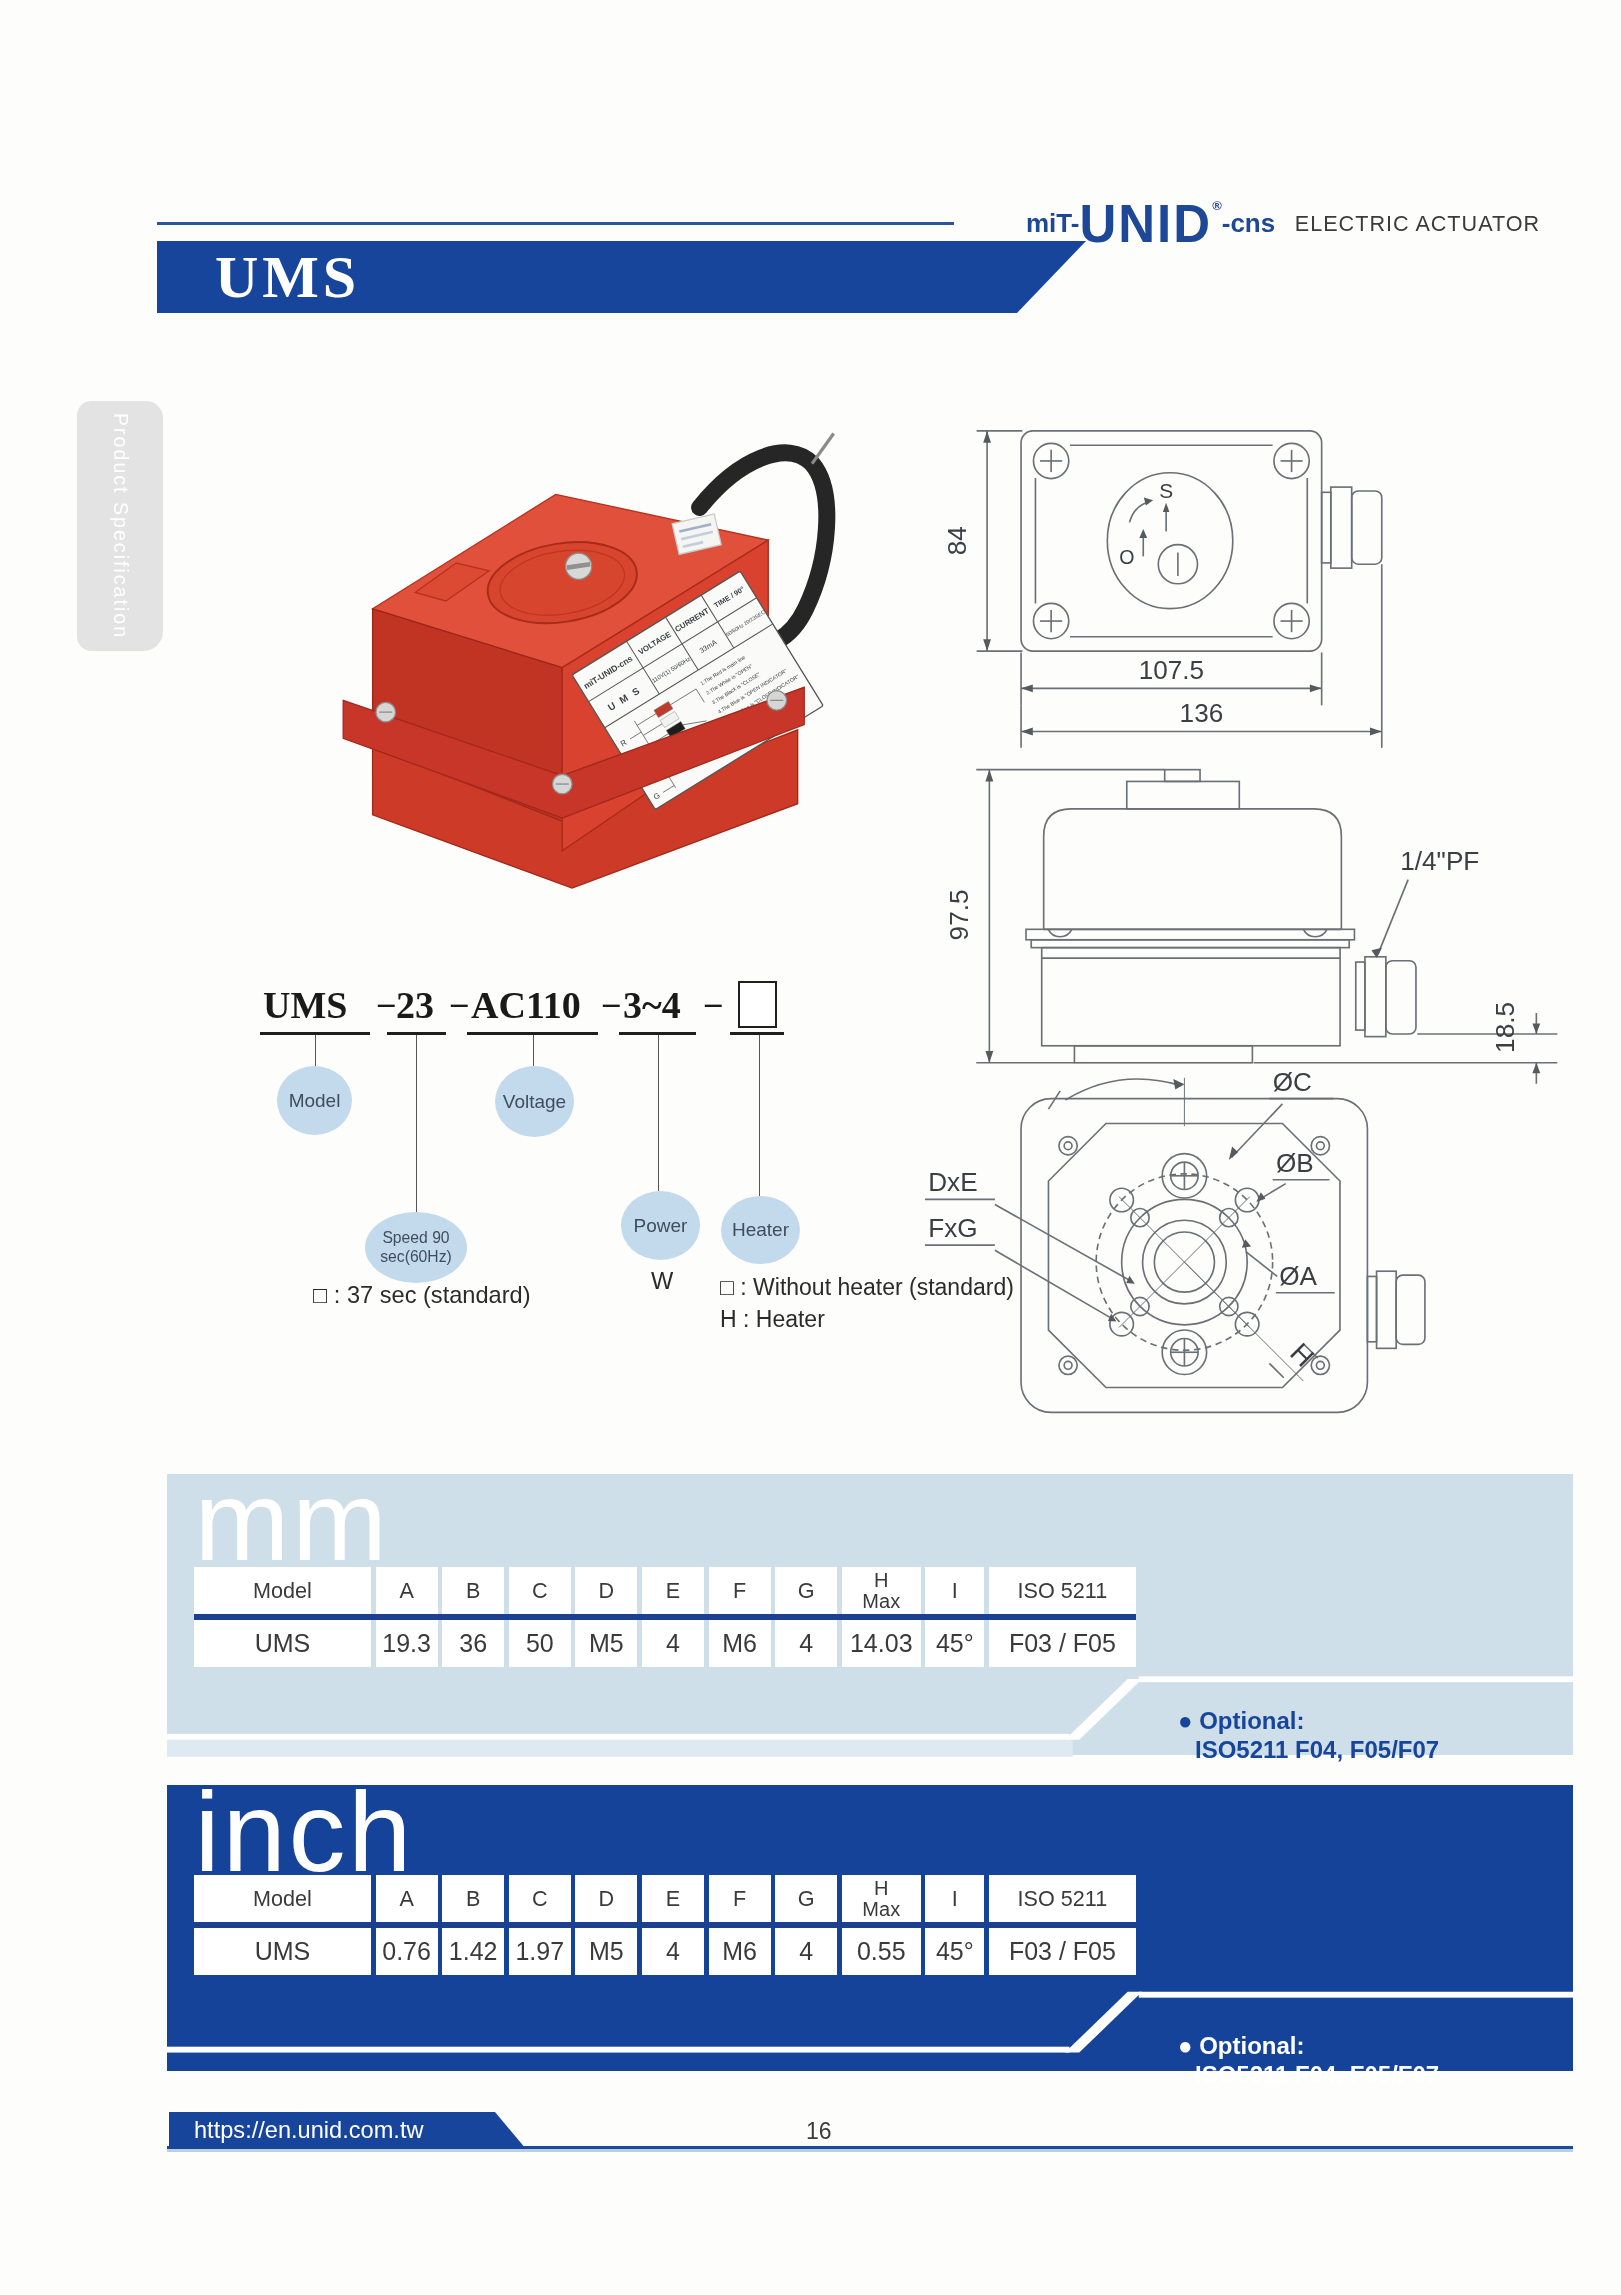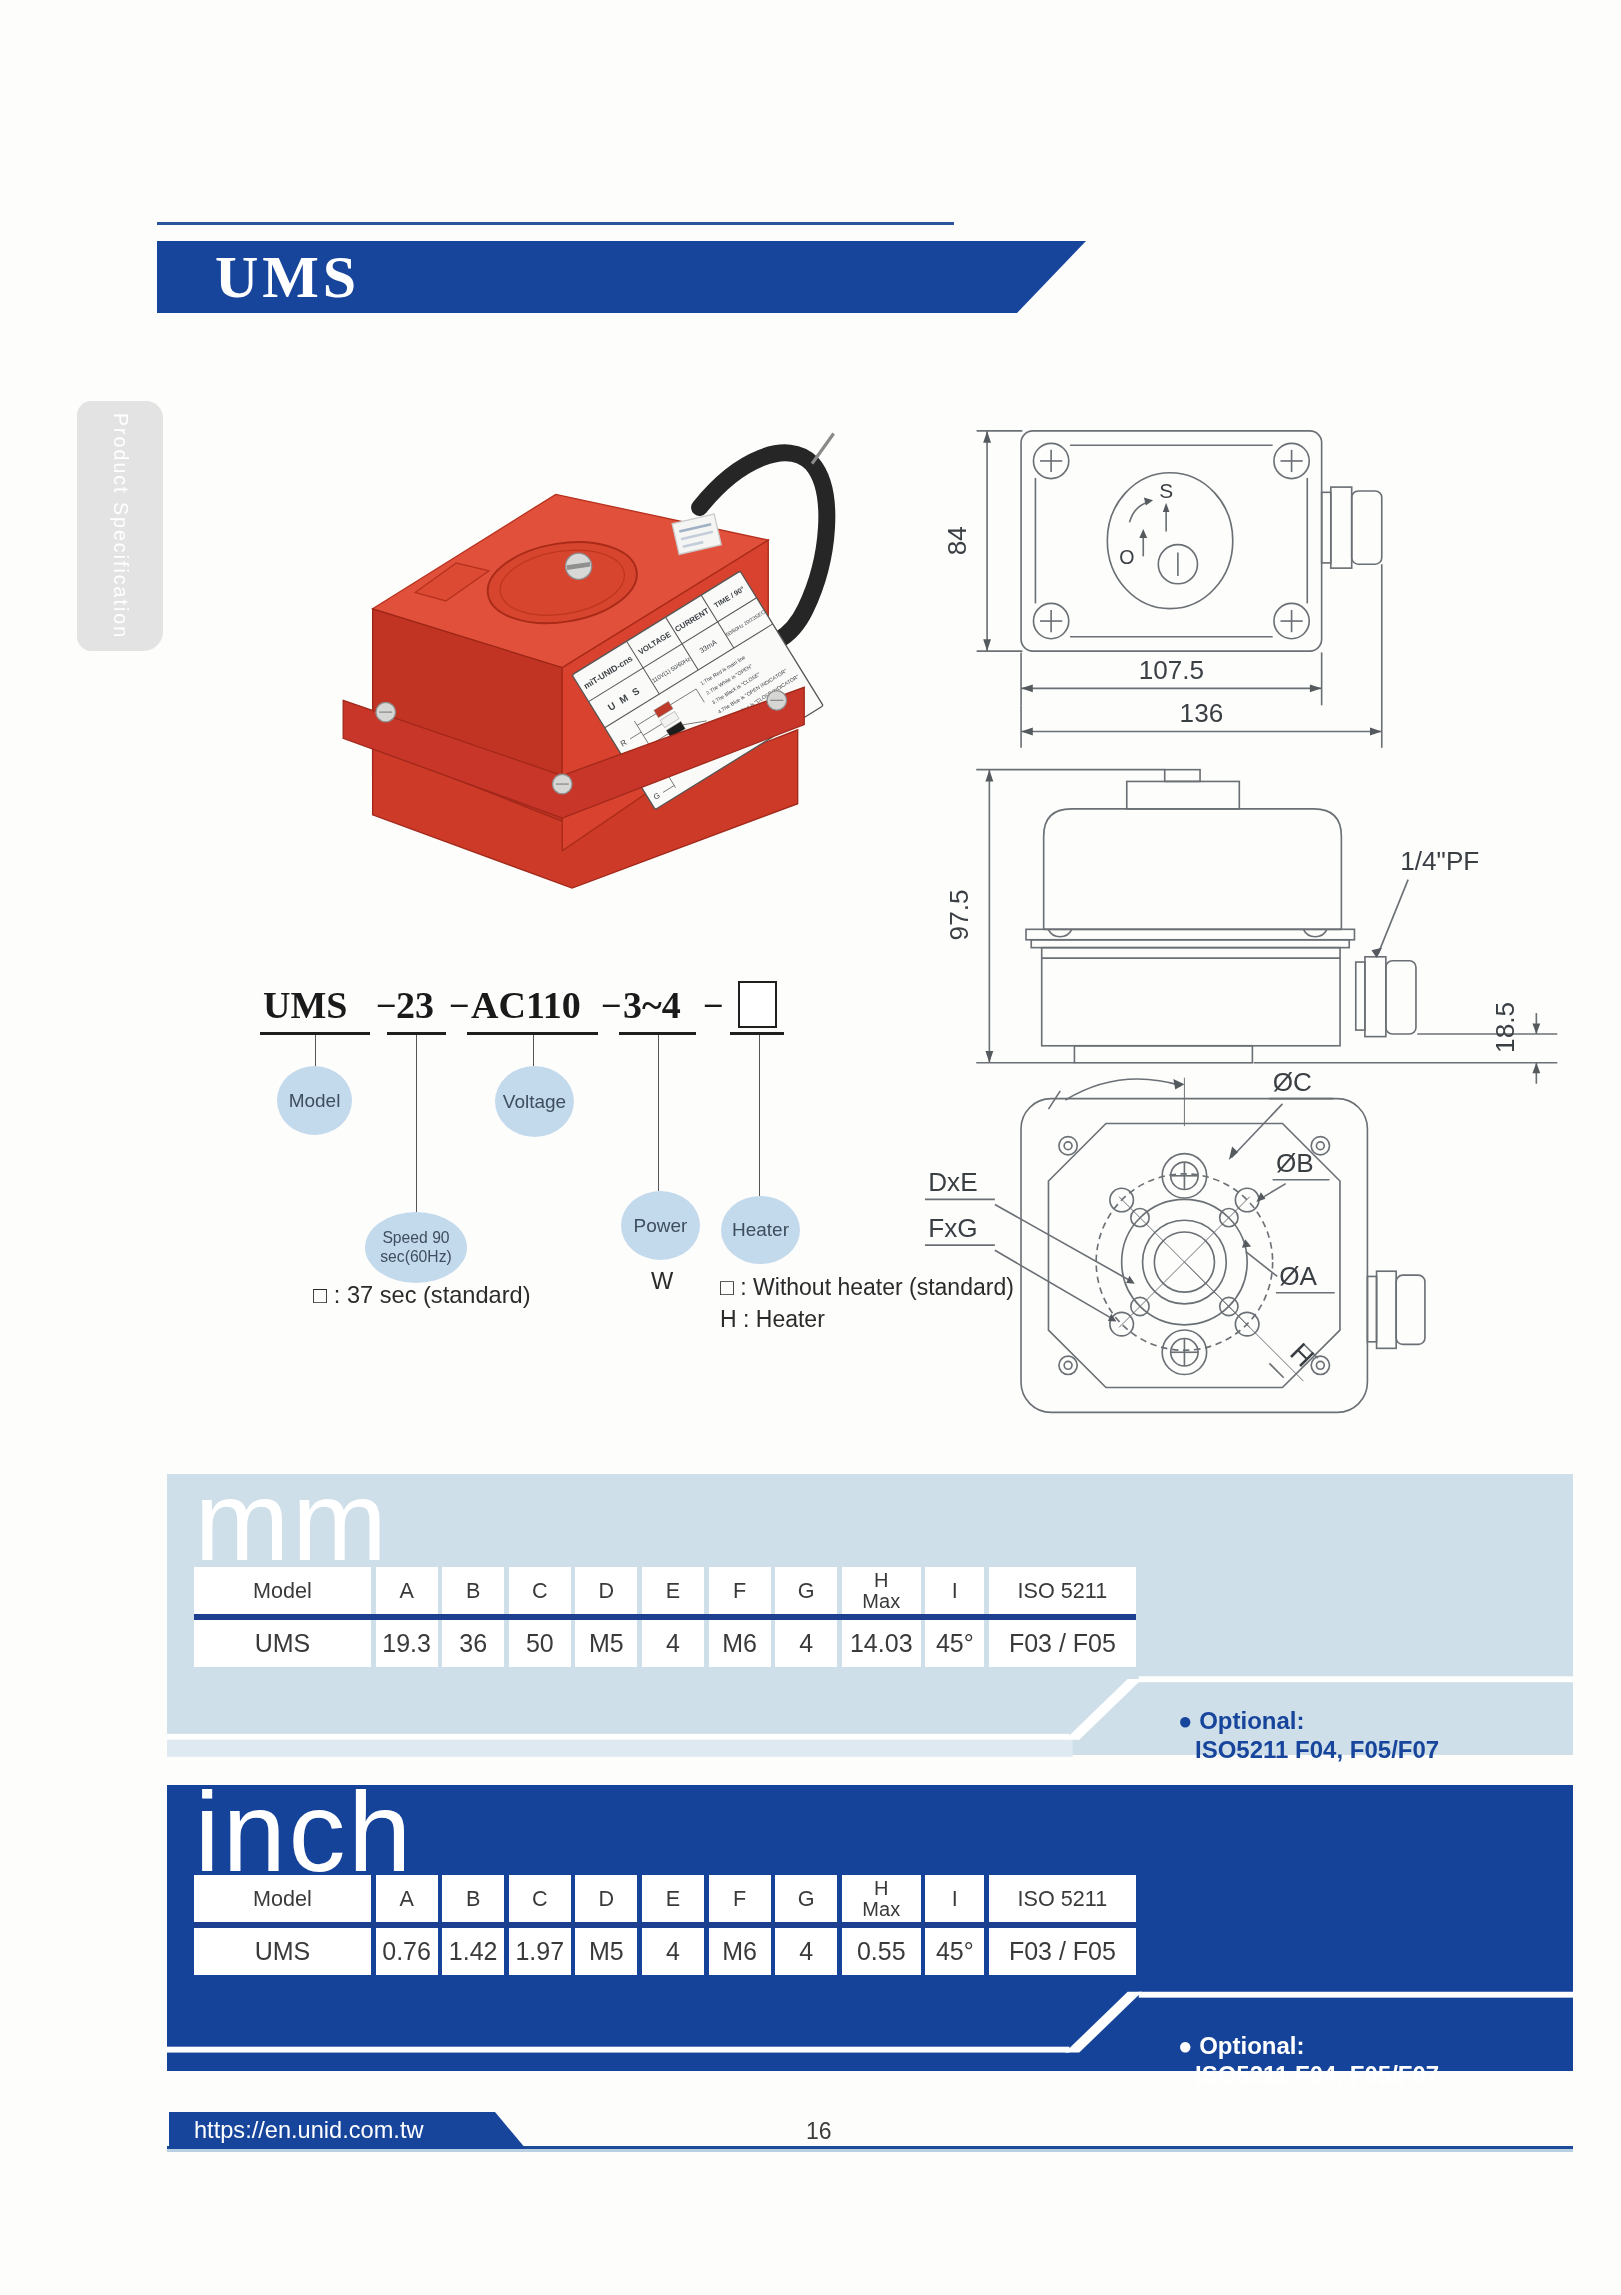--- a/index.html
+++ b/index.html
@@ -72,20 +72,27 @@
     {stroke:#6b7075;fill:none;stroke-width:2.5px;}
   .draw .thin{stroke-width:1.5px;}
   .draw .tri{fill:#555a5f;stroke:none;}
 </style>
 </head>
 <body>
 
 <div id="page">
 
   <div class="abs top-rule"></div>
+  <div class="abs logo">
+    <span class="sm">miT-</span>
+      <span class="core">UNID</span>
+      <span class="reg">®</span>
+      <span class="sm">-cns</span>
+    <span class="tagline">ELECTRIC ACTUATOR</span>
+  </div>
   <div class="abs banner">
     <div class="banner-text">UMS</div>
   </div>
 
   <div class="abs side-tab">
     <span>Product Specification</span>
   </div>
 
   <svg class="abs" style="left:281px;top:393px;" width="556" height="497" viewBox="0 0 850 760">
     <path d="M640,175 C700,100 775,70 812,108 C848,150 838,255 802,330 C790,355 775,370 760,378" stroke="#262626" stroke-width="26" fill="none" stroke-linecap="round"></path>

